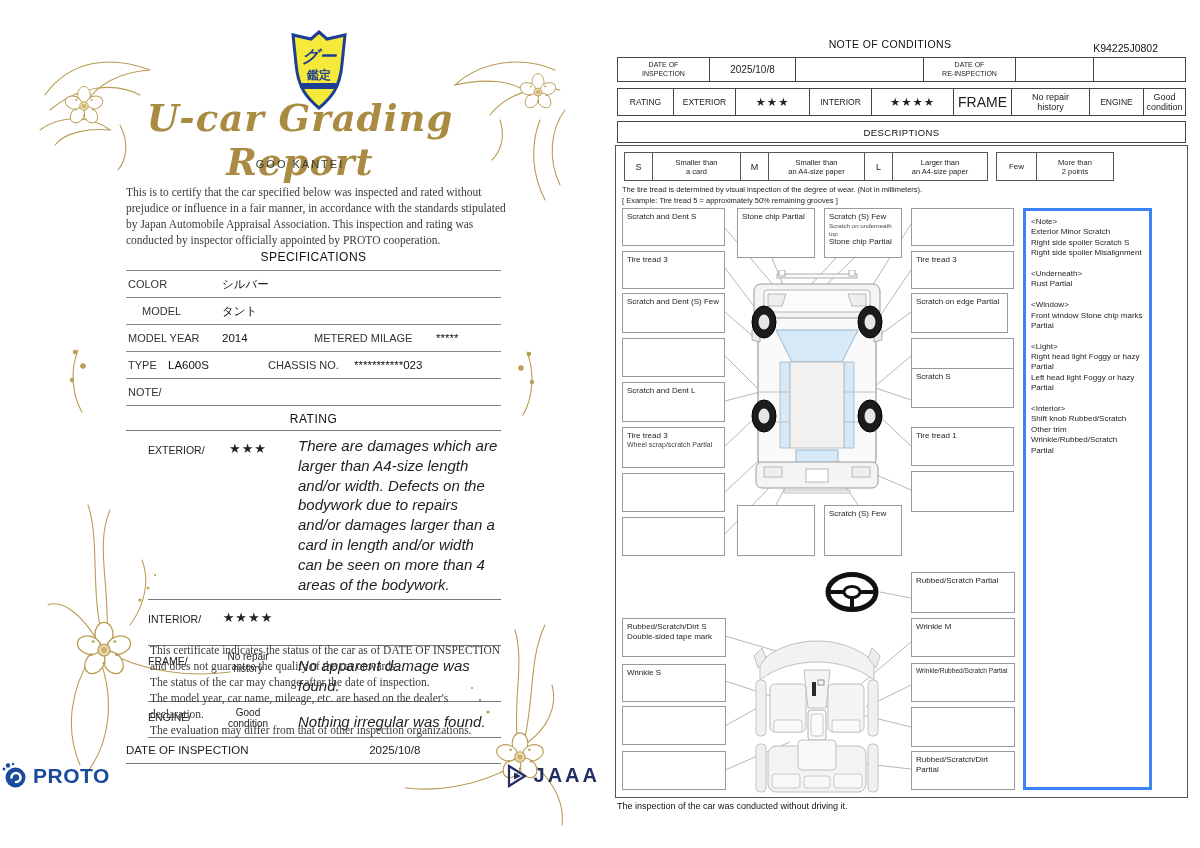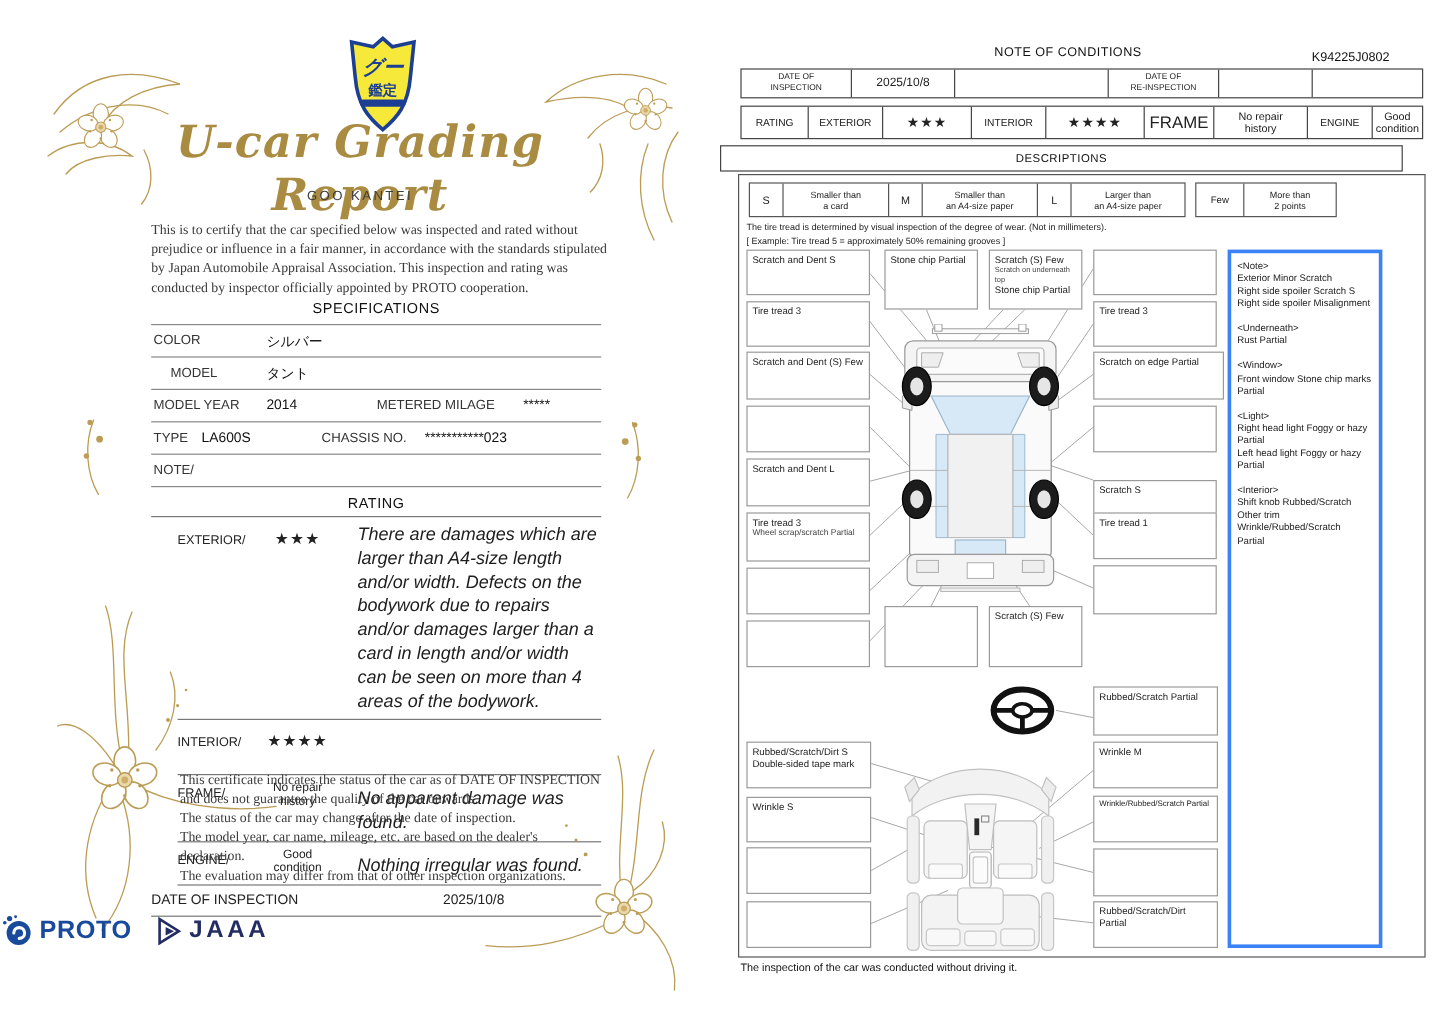--- a/index.html
+++ b/index.html
@@ -201,21 +201,21 @@
     <span>DATE OF INSPECTION</span>
     <span style="flex:1;text-align:center;padding-left:40px">2025/10/8</span>
   </div>
 </div>
 
 <div class="abs disclaimer pre" style="left:150px;top:642px;width:352px">This certificate indicates the status of the car as of DATE OF INSPECTION and does not guarantee the quality of the car onwards.
 The status of the car may change after the date of inspection.
 The model year, car name, mileage, etc. are based on the dealer's declaration.
 The evaluation may differ from that of other inspection organizations.</div>
 
-<div class="abs logo-wrap" style="left:0;top:762px;width:600px;justify-content:flex-start;gap:20px">
+<div class="abs logo-wrap" style="left:0;top:762px;width:600px;justify-content:space-between;gap:20px">
   <div class="logo-wrap">
     <svg width="27" height="27" viewBox="0 0 27 27">
       <circle cx="4" cy="7" r="1.5" fill="#1a4a9c"></circle>
       <circle cx="8" cy="3.5" r="2.2" fill="#1a4a9c"></circle>
       <circle cx="13" cy="2" r="1.2" fill="#1a4a9c"></circle>
       <circle cx="15.5" cy="15.5" r="10" fill="#1a4a9c"></circle>
       <path d="M11.5,15.5 a4.5,4.5 0 1 1 4.5,4.5" fill="none" stroke="#ffffff" stroke-width="2.6" stroke-linecap="round"></path>
     </svg>
     <span class="proto-text">PROTO</span>
   </div>
@@ -249,21 +249,21 @@
   <div class="cell" style="width:62px;font-size:8.5px">INTERIOR</div>
   <div class="cell" style="width:82px;font-size:11.5px;letter-spacing:1px">★★★★</div>
   <div class="cell" style="width:58px;font-size:14px">FRAME</div>
   <div class="cell pre" style="width:78px;font-size:9px;line-height:1.15">No repair
 history</div>
   <div class="cell" style="width:54px;font-size:8.5px">ENGINE</div>
   <div class="cell pre" style="flex:1;font-size:9px;line-height:1.15">Good
 condition</div>
 </div>
 
-<div class="abs descr-bar" style="left:600px;top:121px;width:569px;height:22px">DESCRIPTIONS</div>
+<div class="abs descr-bar" style="left:617px;top:121px;width:569px;height:22px">DESCRIPTIONS</div>
 
 <div class="abs bigbox" style="left:615px;top:145px;width:573px;height:653px"></div>
 
 <div class="abs legend" style="left:624px;top:152px;height:29px">
   <div class="cell" style="width:28px;font-size:9px">S</div>
   <div class="cell pre" style="width:88px;font-size:7.5px;line-height:1.2">Smaller than
 a card</div>
   <div class="cell" style="width:28px;font-size:9px">M</div>
   <div class="cell pre" style="width:96px;font-size:7.5px;line-height:1.2">Smaller than
 an A4-size paper</div>
@@ -345,25 +345,25 @@
 
 <div class="abox" style="left:737px;top:505px;width:78px;height:51px"></div>
 <div class="abox" style="left:824px;top:505px;width:78px;height:51px">
   <div>Scratch (S) Few</div>
   </div>
 
 <div class="abox" style="left:911px;top:208px;width:103px;height:38px"></div>
 <div class="abox" style="left:911px;top:251px;width:103px;height:38px">
   <div>Tire tread 3</div>
   </div>
-<div class="abox" style="left:911px;top:293px;width:109px;height:40px">
+<div class="abox" style="left:911px;top:293px;width:97px;height:40px">
   <div>Scratch on edge Partial</div>
   </div>
 <div class="abox" style="left:911px;top:338px;width:103px;height:39px"></div>
-<div class="abox" style="left:911px;top:400px;width:103px;height:40px">
+<div class="abox" style="left:911px;top:368px;width:103px;height:40px">
   <div>Scratch S</div>
   </div>
 <div class="abox" style="left:911px;top:427px;width:103px;height:39px">
   <div>Tire tread 1</div>
   </div>
 <div class="abox" style="left:911px;top:471px;width:103px;height:41px"></div>
 
 <div class="notes-panel pre" style="left:1023px;top:208px;width:129px;height:582px">&lt;Note&gt;
 Exterior Minor Scratch
 Right side spoiler Scratch S

